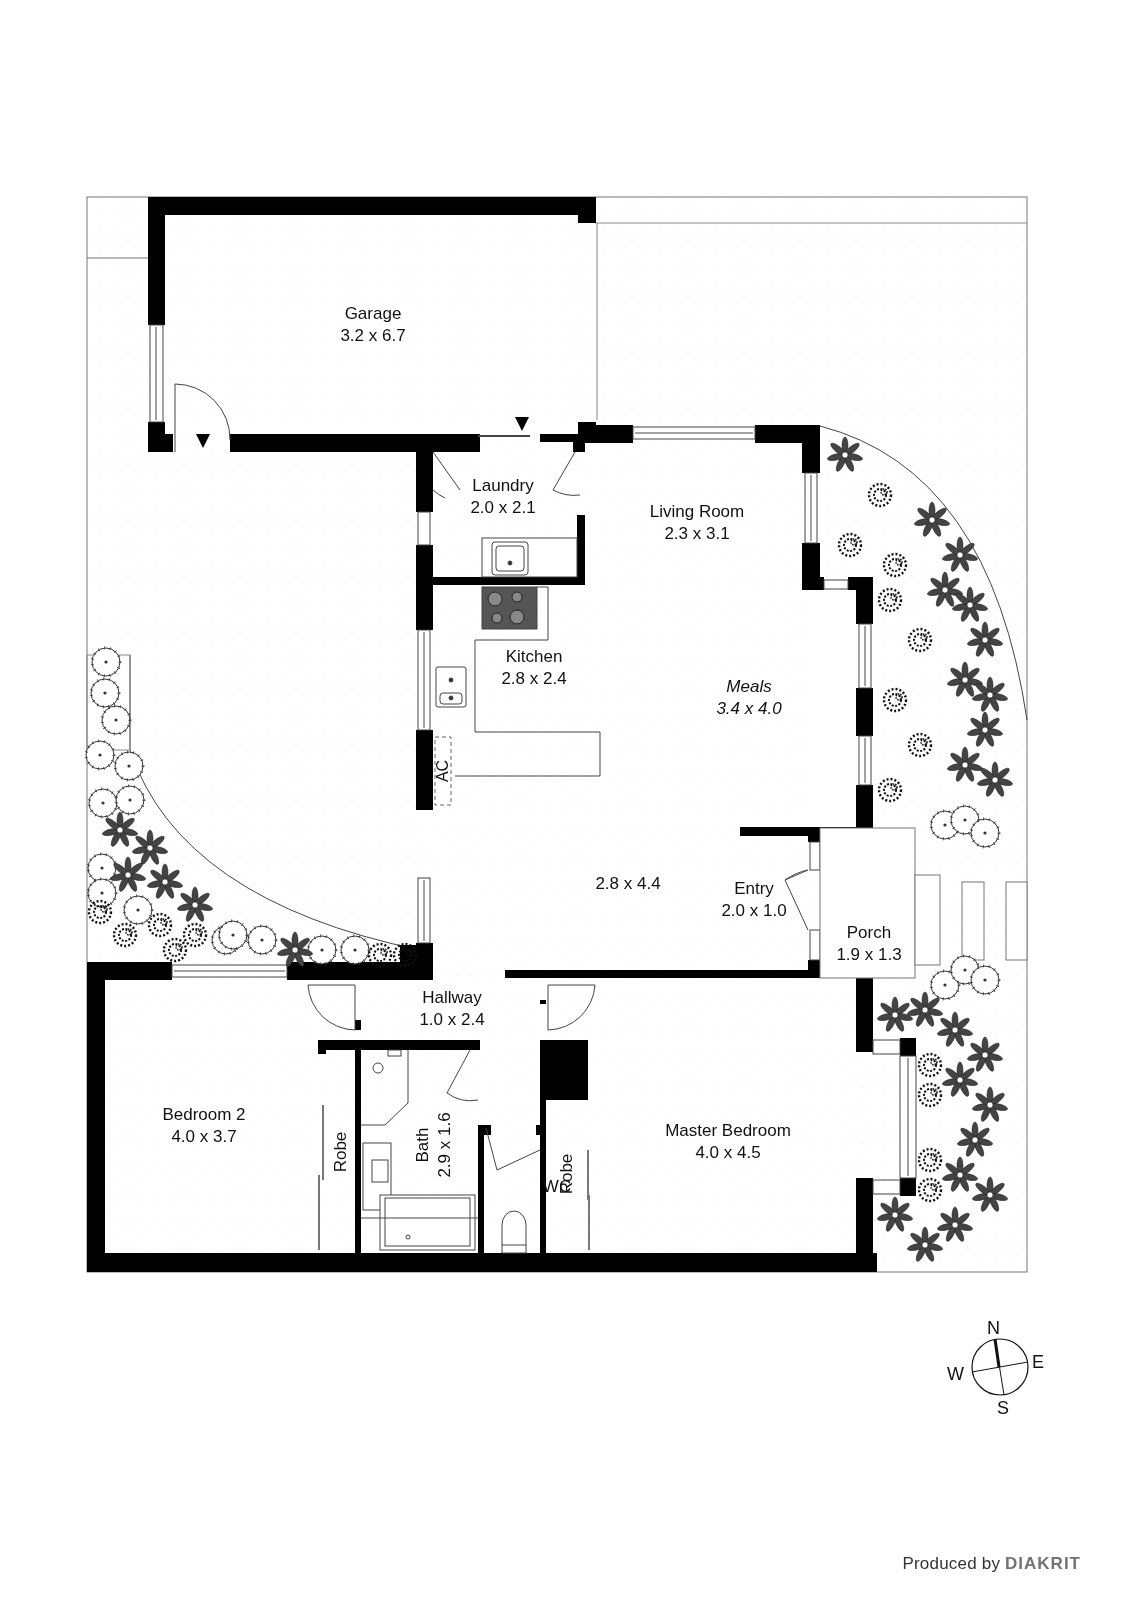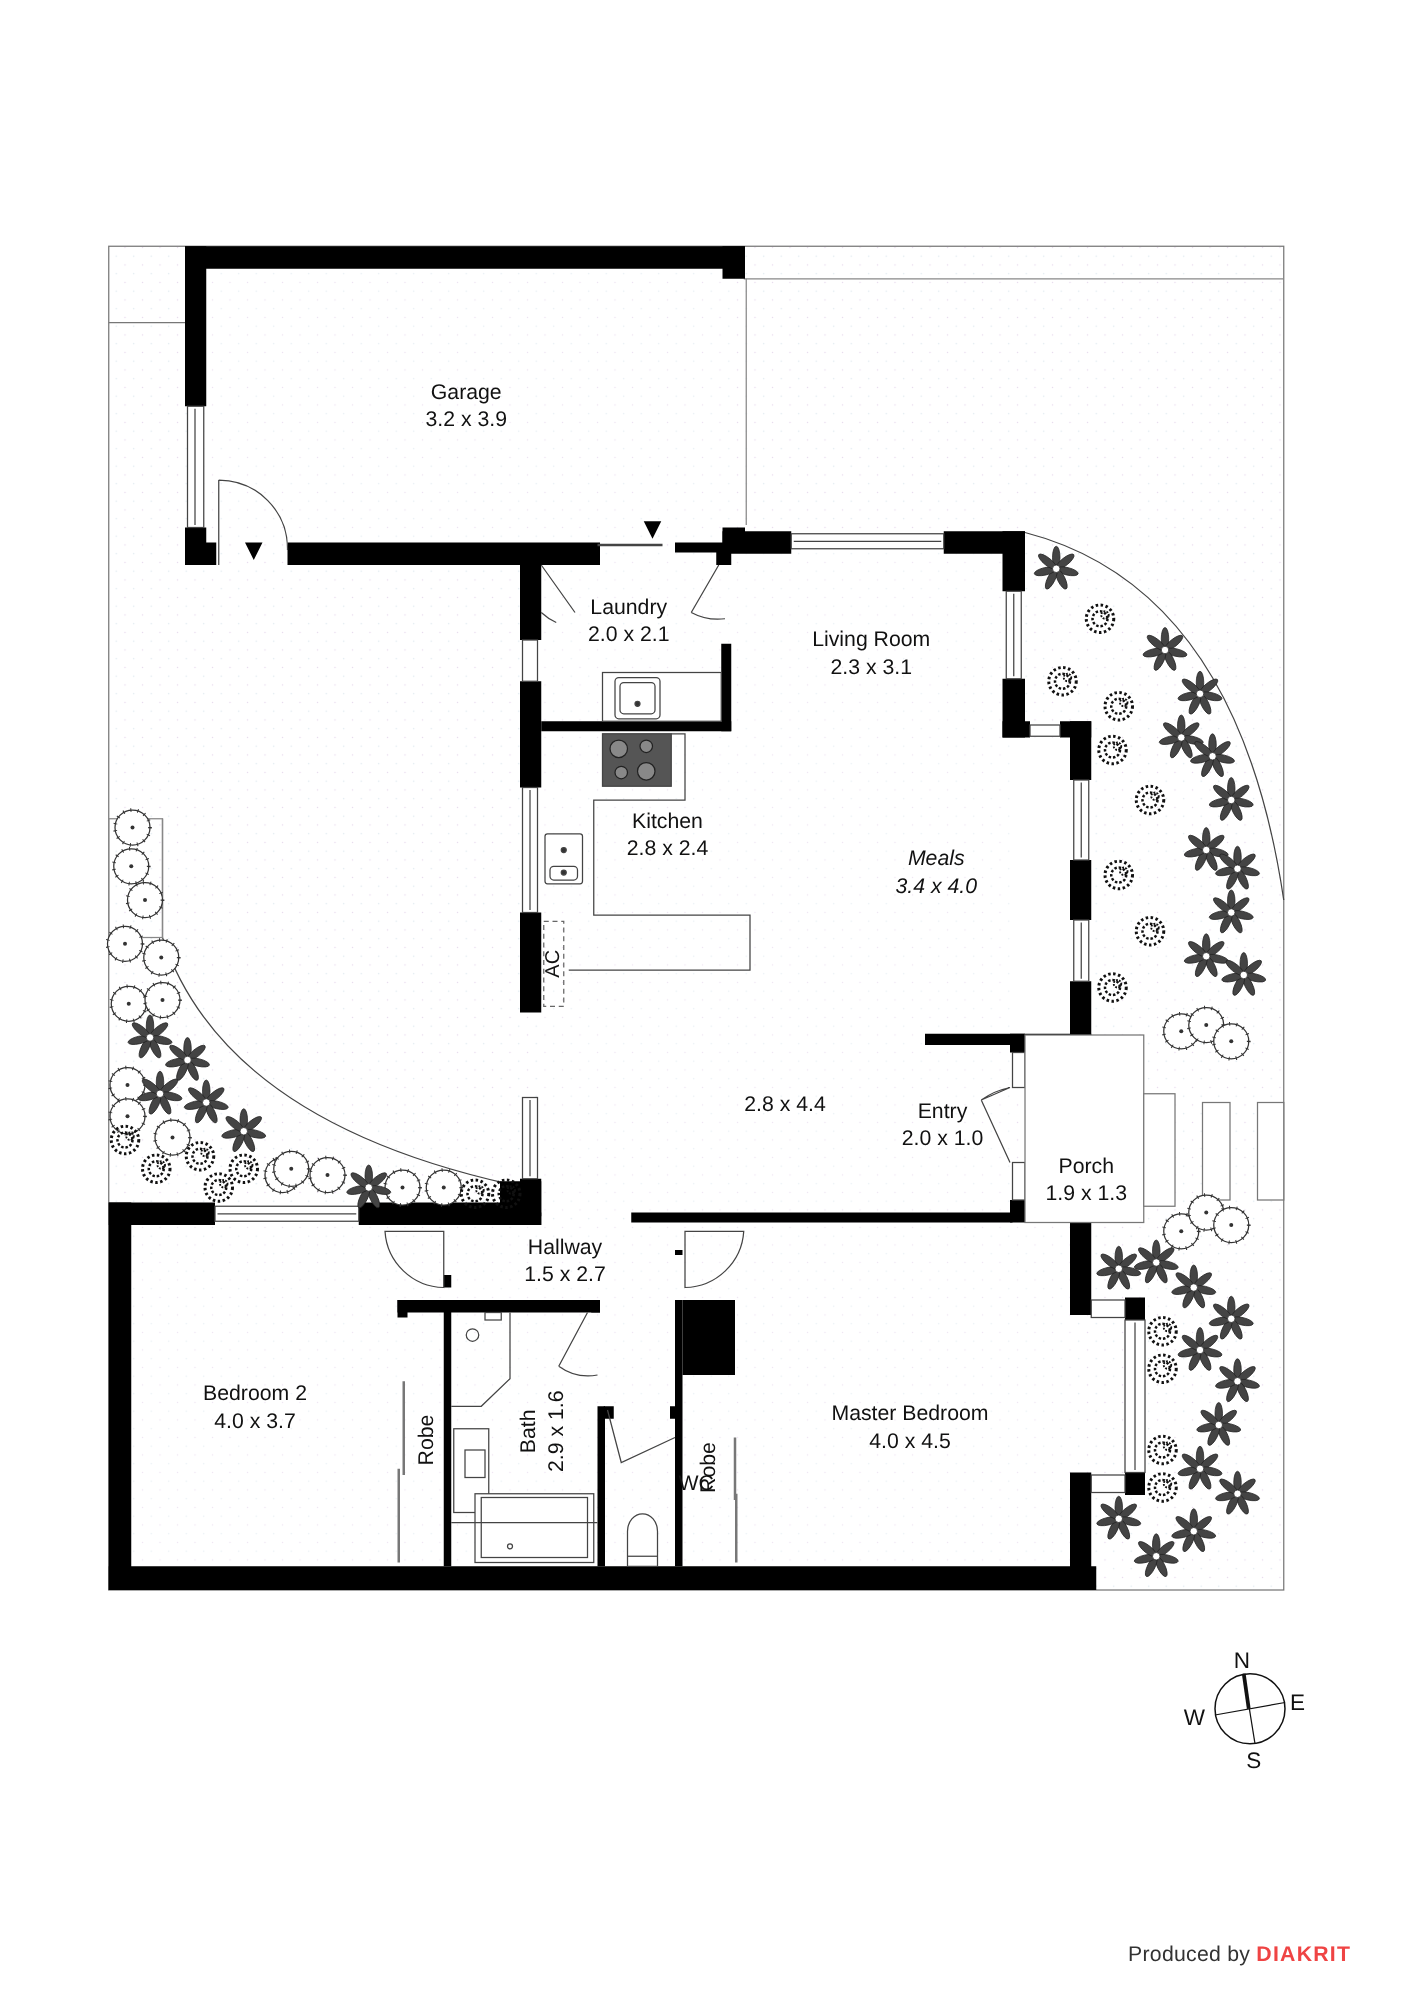--- a/index.html
+++ b/index.html
@@ -3,21 +3,21 @@
   <meta charset="utf-8">
   <style>
     html, body { margin: 0; padding: 0; background: #ffffff; }
     body { width: 1131px; height: 1600px; position: relative; overflow: hidden;
            font-family: "Liberation Sans", sans-serif; color: #111; }
     #plan { position: absolute; left: 0; top: 0; }
     .room-label { position: absolute; text-align: center; font-size: 17px; line-height: 22px; color: #111; white-space: nowrap; transform: translateX(-50%); }
     .room-label.vert { transform: translate(-50%, -50%) rotate(-90deg); }
     .compass-letter { position: absolute; font-size: 18px; color: #111; }
     .credit { position: absolute; right: 50px; top: 1554px; font-size: 17px; color: #333; letter-spacing: 0.2px; }
-    .credit b { font-weight: 700; color: #ef4444; letter-spacing: 1px; }
+    .credit b { font-weight: 700; color: #737373; letter-spacing: 1px; }
   </style>
 </head>
 <body>
 
 <svg id="plan" width="1131" height="1600" viewBox="0 0 1131 1600" xmlns="http://www.w3.org/2000/svg">
   <defs>
     <pattern id="dots" width="14" height="14" patternUnits="userSpaceOnUse">
       <circle cx="2" cy="2" r="0.6" fill="#e6d8ec"></circle>
       <circle cx="9" cy="9" r="0.6" fill="#dde8ee"></circle>
     </pattern>
@@ -292,21 +292,21 @@
   <g stroke="#111" fill="none">
     <circle cx="1000" cy="1367" r="28" stroke-width="1.2"></circle>
     <line x1="995" y1="1339" x2="1004" y2="1395" stroke-width="1"></line>
     <line x1="995" y1="1339" x2="999" y2="1367" stroke-width="3"></line>
     <line x1="972" y1="1372" x2="1028" y2="1362" stroke-width="1"></line>
   </g>
 </svg>
 
 <div class="room-label" style="left:373px; top:303px;">
   <div>Garage</div>
-  <div>3.2 x 3.9</div>
+  <div>3.2 x 6.7</div>
 </div>
 <div class="room-label" style="left:503px; top:475px;">
   <div>Laundry</div>
   <div>2.0 x 2.1</div>
 </div>
 <div class="room-label" style="left:697px; top:501px;">
   <div>Living Room</div>
   <div>2.3 x 3.1</div>
 </div>
 <div class="room-label" style="left:534px; top:646px;">
@@ -323,21 +323,21 @@
 <div class="room-label" style="left:754px; top:878px;">
   <div>Entry</div>
   <div>2.0 x 1.0</div>
 </div>
 <div class="room-label" style="left:869px; top:878px;margin-top:44px;">
   <div>Porch</div>
   <div>1.9 x 1.3</div>
 </div>
 <div class="room-label" style="left:452px; top:987px;">
   <div>Hallway</div>
-  <div>1.5 x 2.7</div>
+  <div>1.0 x 2.4</div>
 </div>
 <div class="room-label" style="left:204px; top:1104px;">
   <div>Bedroom 2</div>
   <div>4.0 x 3.7</div>
 </div>
 <div class="room-label vert" style="left:341px; top:1152px;">
   <div>Robe</div>
 </div>
 <div class="room-label vert" style="left:434px; top:1145px;">
   <div>Bath</div>

